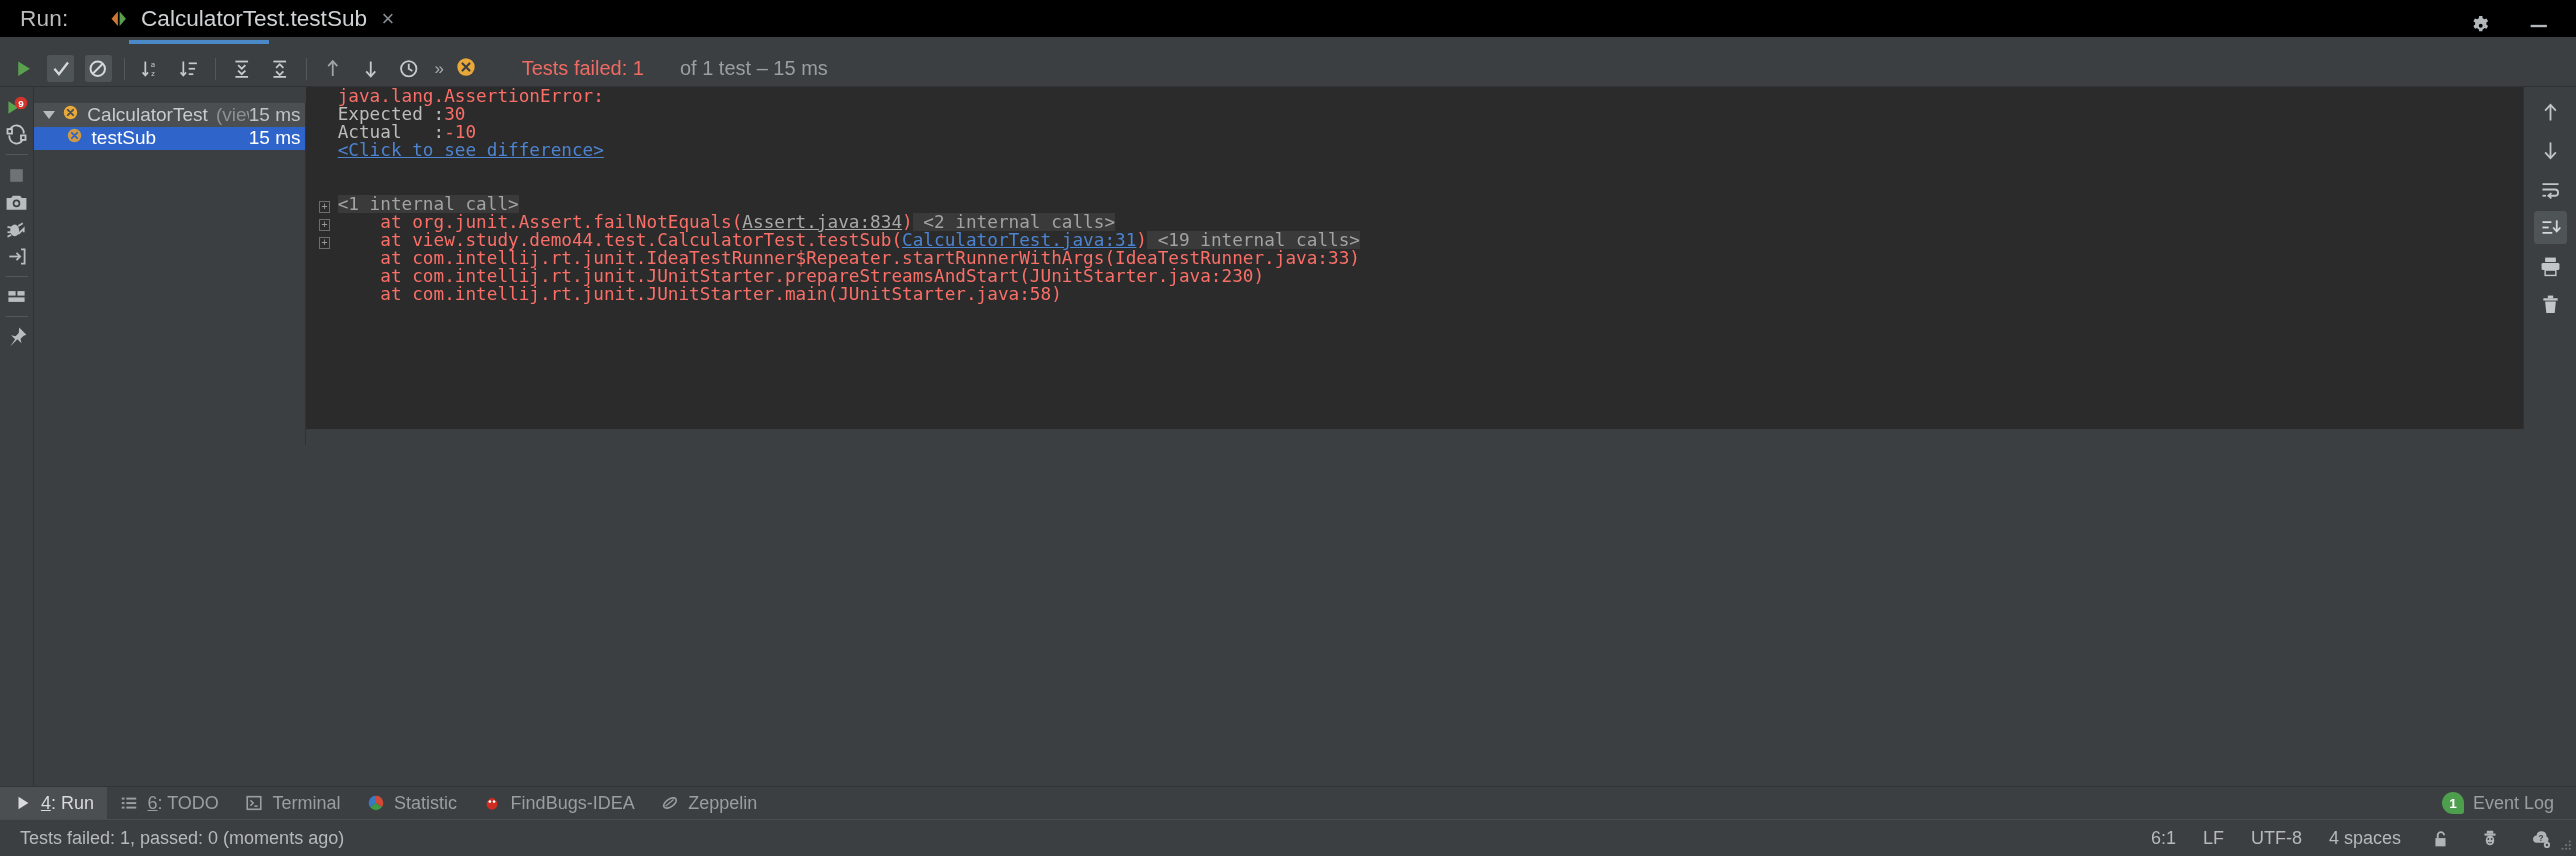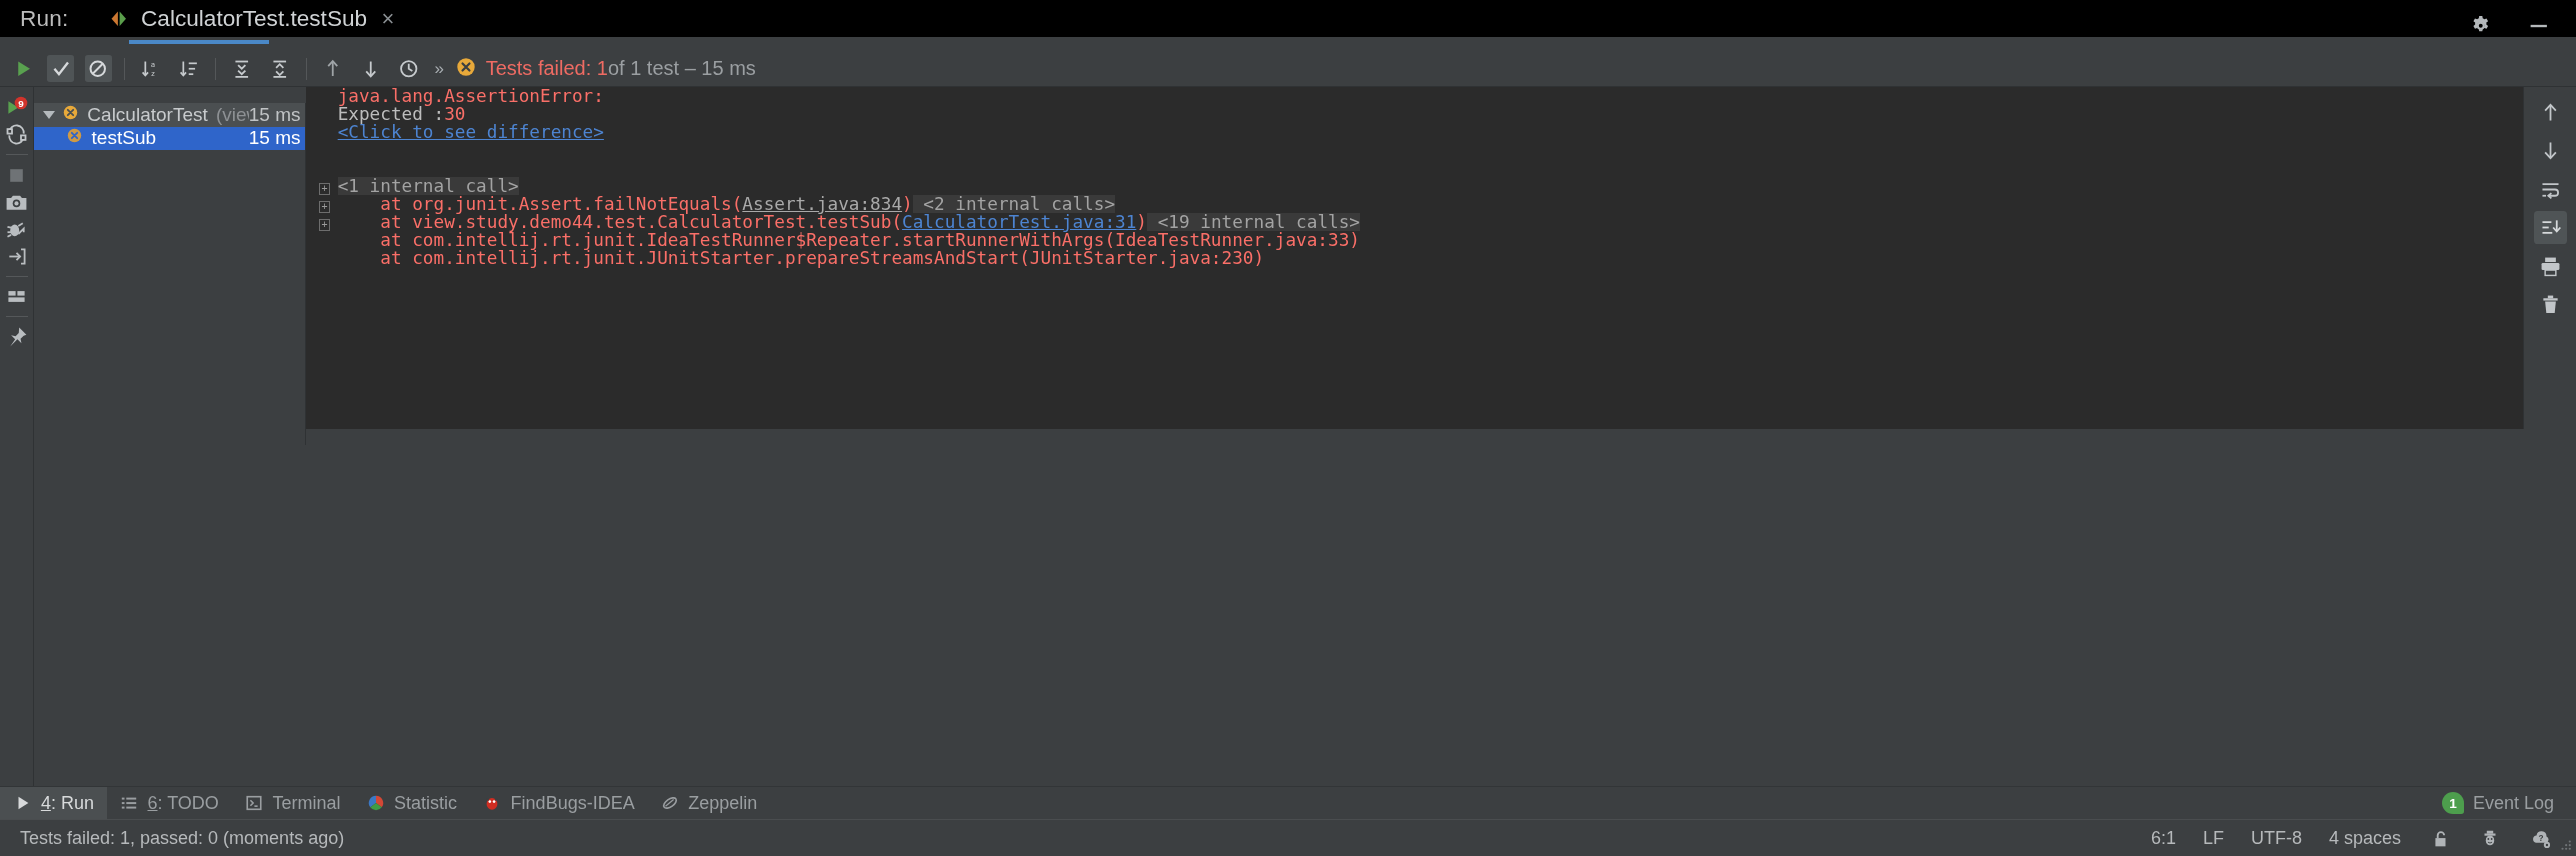--- a/index.html
+++ b/index.html
@@ -47,21 +47,21 @@
     border-bottom: 0.9px solid #2f3234;
   }
   .tool-icon {
     width: 27px; height: 27px; margin: 0 5.4px; display: flex;
     align-items: center; justify-content: center; flex: none; border-radius: 2.7px;
   }
   .tool-icon:first-child { margin-left: 9px; }
   .tool-icon.pressed { background: #4f5456; }
   .tool-sep { width: 0.9px; height: 22px; background: #545759; margin: 0 7.2px; flex: none; }
   .chevrons { color: #a9aeb2; font-size: 17px; margin: 0 7.2px; letter-spacing: -1.8px; }
-  .status-line { display: flex; align-items: center; margin-left: 5.4px; white-space: nowrap; }
+  .status-line { display: flex; align-items: center; margin-left: 5.4px; white-space: nowrap; gap: 36px; }
   .status-line .fail-ico { margin-right: 9px; }
   .status-fail { color: #ef6b63; font-size: 20px; }
   .status-rest { color: #9b9fa2; font-size: 20px; }
 
   
   .left-gutter {
     position: absolute; left: 0; top: 87px; width: 34px; height: 770px;
     background: #3c3f41; border-right: 0.9px solid #2f3234;
     display: flex; flex-direction: column; align-items: center; padding-top: 7.2px;
   }
@@ -382,20 +382,24 @@
     <div class="cline">
       <span class="nofold"></span>
       <span class="c-red">java.lang.AssertionError:</span>
     </div>
 
     <div class="cline">
       <span class="nofold"></span>
       <span class="c-gray">Expected :</span><span class="c-red">30</span>
     </div>
 
+    <div class="cline">
+      <span class="nofold"></span>
+      <span class="c-gray">Actual   :</span><span class="c-red">-10</span>
+    </div>
 
     <div class="cline">
       <span class="nofold"></span>
       <span class="c-link-blue">&lt;Click to see difference&gt;</span>
     </div>
 
     <div class="c-spacer"></div>
     <div class="c-spacer"></div>
 
     <div class="cline">
@@ -416,20 +420,24 @@
     <div class="cline">
       <span class="nofold"></span>
       <span class="c-red">    at com.intellij.rt.junit.IdeaTestRunner$Repeater.startRunnerWithArgs(IdeaTestRunner.java:33)</span>
     </div>
 
     <div class="cline">
       <span class="nofold"></span>
       <span class="c-red">    at com.intellij.rt.junit.JUnitStarter.prepareStreamsAndStart(JUnitStarter.java:230)</span>
     </div>
 
+    <div class="cline">
+      <span class="nofold"></span>
+      <span class="c-red">    at com.intellij.rt.junit.JUnitStarter.main(JUnitStarter.java:58)</span>
+    </div>
   </div>
 
   <div class="right-gutter">
     <div class="rg-icon">
       <svg width="25" height="25" viewBox="0 0 28 28" fill="none" stroke="#c2c6c9" stroke-width="2">
         <line x1="14" y1="23" x2="14" y2="6"></line>
           <polyline points="8,12 14,5.5 20,12"></polyline>
       </svg>
     </div>
     <div class="rg-icon">

